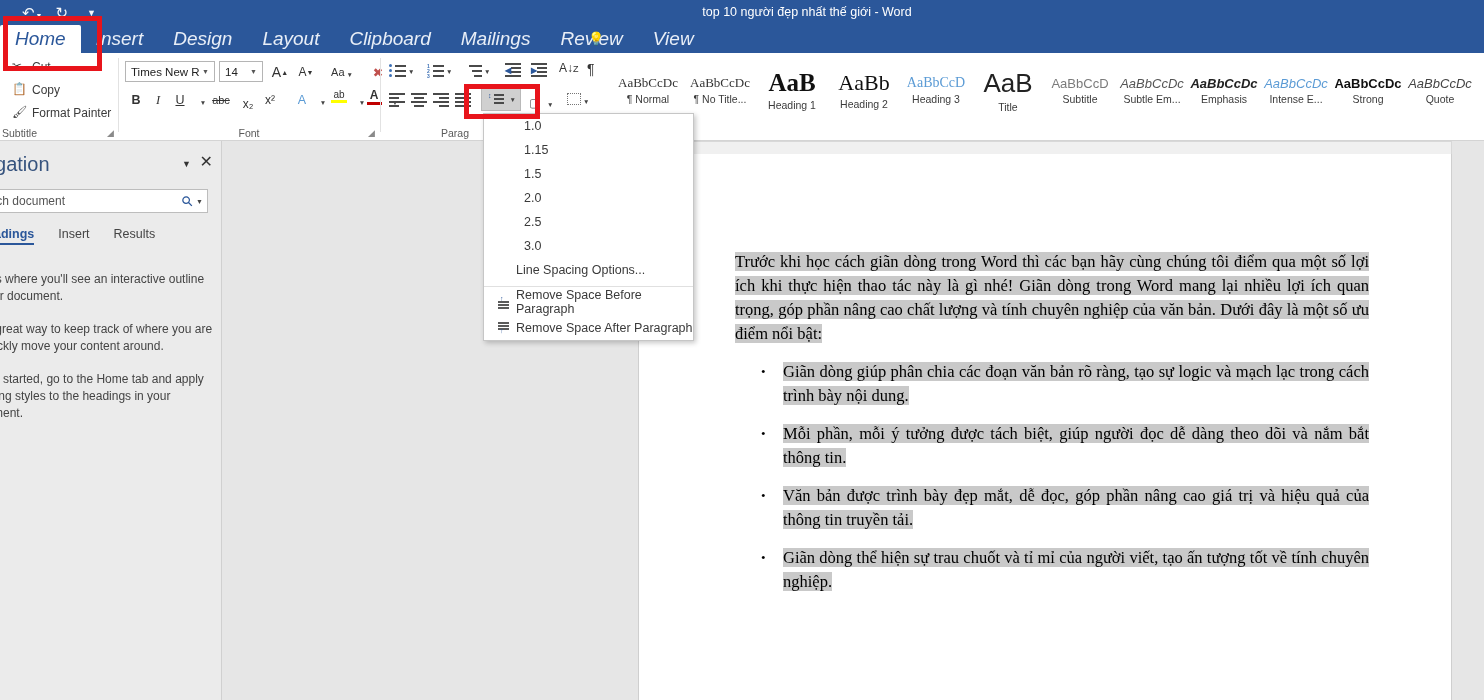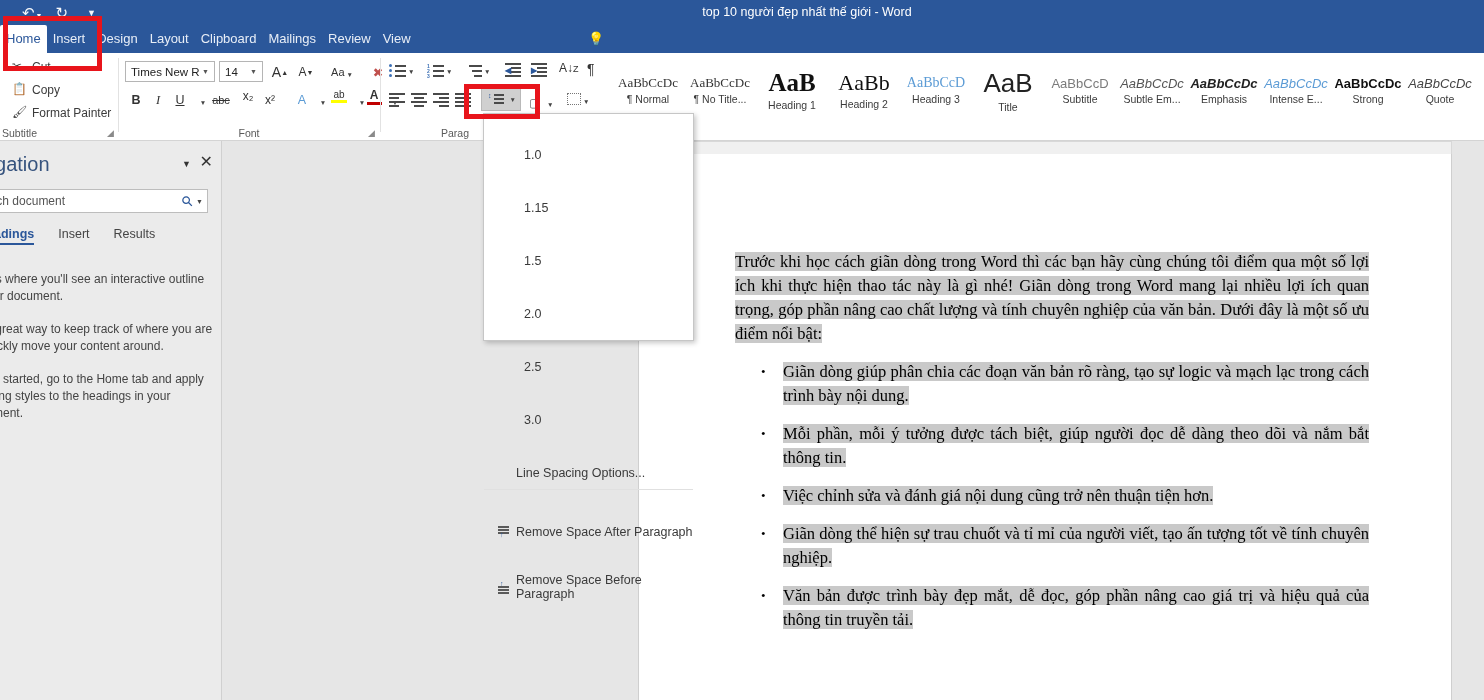--- a/index.html
+++ b/index.html
@@ -28,22 +28,22 @@
     padding-left:130px;
   }
 
   
   .tabstrip{
     position:absolute; left:0; top:25px; width:1484px; height:28px;
     background:#2b579a;
   }
   .tabs{ position:absolute; left:0; top:0; display:flex; align-items:flex-end; height:28px; }
   .tab{
-    padding:0 6px; height:28px; line-height:28px; font-size:13px; color:#e8eef7;
-    cursor:default; white-space:nowrap;
+    padding:0 15px; height:28px; line-height:28px; font-size:19px; color:#e8eef7;
+    cursor:default; white-space:nowrap;font-style:italic;
   }
   .tab.active{
     background:#ffffff; color:#2b579a; border-radius:2px 2px 0 0;
   }
   .tellme{
     position:absolute; left:588px; top:0; height:28px; line-height:28px;
     font-size:12.5px; color:#cdd9ea; display:flex; align-items:center; gap:6px;
   }
   .bulb{ font-size:13px; color:#f0f0f0; }
 
@@ -168,21 +168,21 @@
 
   
   .lsmenu{
     position:absolute; left:483px; top:113px; width:211px; height:228px;
     background:#fff; border:1px solid #c6c6c6;
     box-shadow:2px 2px 5px rgba(0,0,0,.22);
     z-index:40;
   }
   .ls-item{
     height:24px; display:flex; align-items:center; padding-left:32px;
-    font-size:12.5px; color:#3a3a3a;margin-top:29px;
+    font-size:12.5px; color:#3a3a3a;
   }
   .ls-item.num{ padding-left:40px; }
   .ls-sep{ height:1px; background:#e0e0e0; margin:4px 0 2px 0; }
   .ls-ico{
     position:absolute; left:10px; width:16px; height:14px;
   }
   .ls-ico .ln{ position:absolute; left:4px; height:1.6px; background:#5a5a5a; width:11px;}
 
   
   .redbox{ position:absolute; border:5px solid #e8141b; z-index:60; pointer-events:none; }
@@ -275,21 +275,21 @@
     </div>
     <div class="fbtn" style="left:50px; top:36px; width:22px; text-decoration:underline;">
       <span>U</span>
     </div>
     <div class="fbtn" style="left:72px; top:36px; width:12px;">
       <span class="mini-caret">▼</span>
     </div>
     <div class="fbtn" style="left:88px; top:36px; width:28px; text-decoration:line-through; font-size:11px;">
       <span>abc</span>
     </div>
-    <div class="fbtn" style="left:118px; top:32px; width:22px; font-size:12px;">
+    <div class="fbtn" style="left:118px; top:40px; width:22px; font-size:12px;">
       <span>x₂</span>
     </div>
     <div class="fbtn" style="left:140px; top:36px; width:22px; font-size:12px;">
       <span>x²</span>
     </div>
     <div class="fbtn" style="left:172px; top:36px; width:22px; color:#5b9bd5;">
       <span>A</span>
     </div>
     <div class="fbtn" style="left:192px; top:36px; width:12px;">
       <span class="mini-caret">▼</span>
@@ -506,51 +506,50 @@
 </div>
 
 <div class="canvas">
   <div class="page-topstrip"></div>
   <div class="page">
     <div class="doc-text">
       <p class="para"><span class="hl">Trước khi học cách giãn dòng trong Word thì các bạn hãy cùng chúng tôi điểm qua một số lợi ích khi thực hiện thao tác này là gì nhé! Giãn dòng trong Word mang lại nhiều lợi ích quan trọng, góp phần nâng cao chất lượng và tính chuyên nghiệp của văn bản. Dưới đây là một số ưu điểm nổi bật:</span></p>
       <ul class="bullets">
         <li><span class="hl">Giãn dòng giúp phân chia các đoạn văn bản rõ ràng, tạo sự logic và mạch lạc trong cách trình bày nội dung.</span></li>
         <li><span class="hl">Mỗi phần, mỗi ý tưởng được tách biệt, giúp người đọc dễ dàng theo dõi và nắm bắt thông tin.</span></li>
-        <li><span class="hl">Việc chỉnh sửa và đánh giá nội dung cũng trở nên thuận tiện hơn.</span></li>
+        <li><span class="hl">Văn bản được trình bày đẹp mắt, dễ đọc, góp phần nâng cao giá trị và hiệu quả của thông tin truyền tải.</span></li>
         <li><span class="hl">Giãn dòng thể hiện sự trau chuốt và tỉ mỉ của người viết, tạo ấn tượng tốt về tính chuyên nghiệp.</span></li>
-        <li><span class="hl">Văn bản được trình bày đẹp mắt, dễ đọc, góp phần nâng cao giá trị và hiệu quả của thông tin truyền tải.</span></li>
       </ul>
     </div>
   </div>
 </div>
 
 <div class="lsmenu">
   <div class="ls-item num">1.0</div>
   <div class="ls-item num">1.15</div>
   <div class="ls-item num">1.5</div>
   <div class="ls-item num">2.0</div>
   <div class="ls-item num">2.5</div>
   <div class="ls-item num">3.0</div>
   <div class="ls-item" style="padding-left:32px;">Line Spacing Options...</div>
   <div class="ls-sep"></div>
   <div class="ls-item" style="position:relative; height:26px;">
     <span class="ls-ico">
+      <b style="position:absolute; left:6px; top:0; font-size:7px; color:#2b579a;">↑</b>
+      <span class="ln" style="top:6px;"></span>
+        <span class="ln" style="top:9px;"></span>
+        <span class="ln" style="top:12px;"></span>
+    </span>
+    <span>Remove Space Before Paragraph</span>
+  </div>
+  <div class="ls-item" style="position:relative; height:26px;">
+    <span class="ls-ico">
       <span class="ln" style="top:1px;"></span>
         <span class="ln" style="top:4px;"></span>
         <span class="ln" style="top:7px;"></span>
       <b style="position:absolute; left:6px; top:6px; font-size:7px; color:#2b579a;">↑</b>
     </span>
     <span>Remove Space After Paragraph</span>
   </div>
-  <div class="ls-item" style="position:relative; height:26px;">
-    <span class="ls-ico">
-      <b style="position:absolute; left:6px; top:0; font-size:7px; color:#2b579a;">↑</b>
-      <span class="ln" style="top:6px;"></span>
-        <span class="ln" style="top:9px;"></span>
-        <span class="ln" style="top:12px;"></span>
-    </span>
-    <span>Remove Space Before Paragraph</span>
-  </div>
 </div>
 
 <div class="redbox" style="left:3px; top:16px; width:99px; height:55px;"></div>
 <div class="redbox" style="left:464px; top:84px; width:76px; height:35px;"></div>
 
 </body></html>

